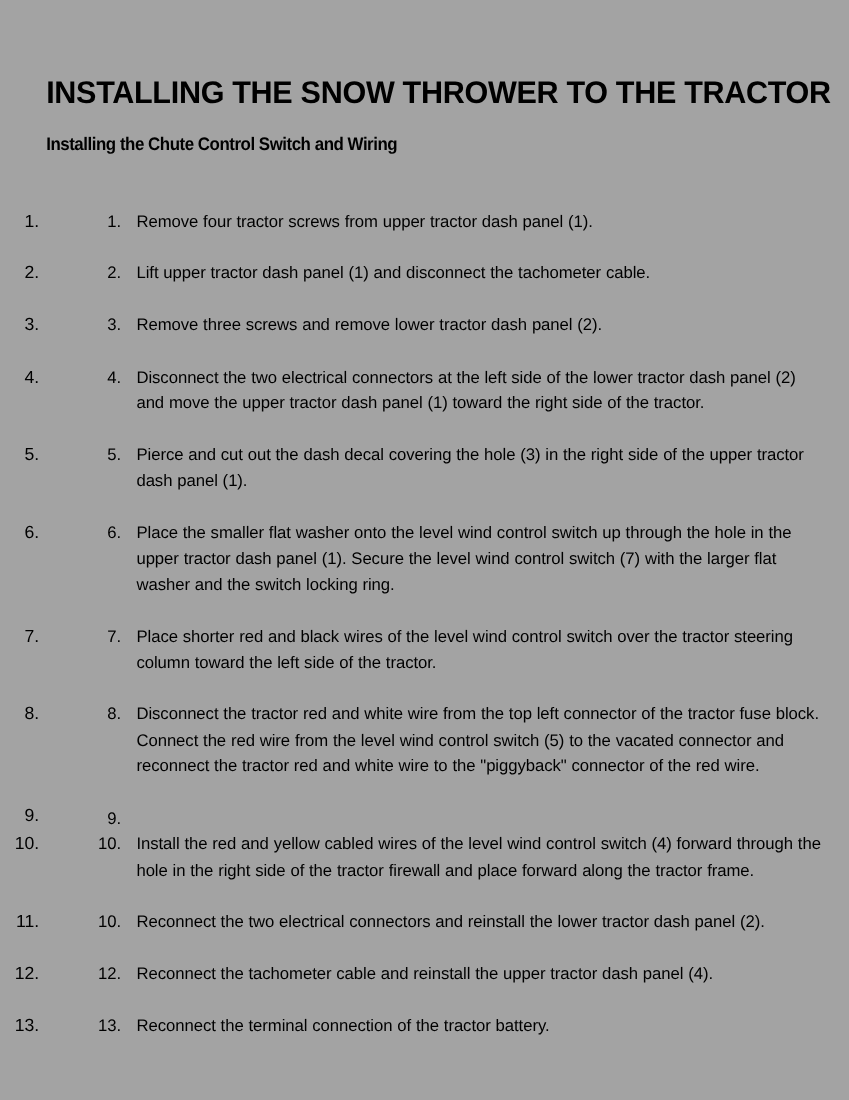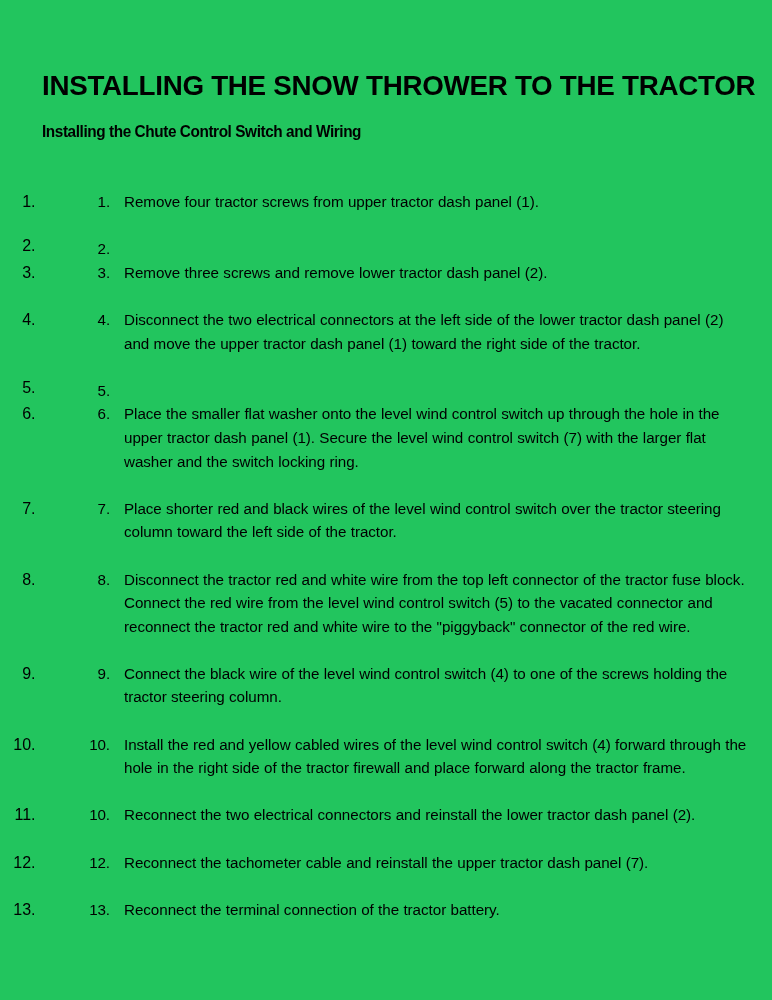--- a/index.html
+++ b/index.html
@@ -17,21 +17,21 @@
     color: #000000;
     -webkit-font-smoothing: none;
   }
 
   .page {
     position: absolute;
     left: 0;
     top: 0;
     width: 772px;
     height: 1000px;
-    background: #22c55e;
+    background: #a3a3a3;
   }
 
   
   .doc-title {
     position: absolute;
     left: 42px;
     top: 50px;
     width: 692px;
     font-size: 28.5px;
     line-height: 32px;
@@ -113,59 +113,60 @@
 
   <h2 class="doc-subtitle">Installing the Chute Control Switch and Wiring</h2>
 
   <ol class="steps">
       <li class="step">
         <span class="step-num">1.</span>
         <div class="step-body single">Remove four tractor screws from upper tractor dash panel (1).</div>
       </li>
       <li class="step">
         <span class="step-num">2.</span>
+        <div class="step-body single">Lift upper tractor dash panel (1) and disconnect the tachometer cable.</div>
       </li>
       <li class="step">
         <span class="step-num">3.</span>
         <div class="step-body single">Remove three screws and remove lower tractor dash panel (2).</div>
       </li>
       <li class="step">
         <span class="step-num">4.</span>
         <div class="step-body single">Disconnect the two electrical connectors at the left side of the lower tractor dash panel (2) and move the upper tractor dash panel (1) toward the right side of the tractor.</div>
       </li>
       <li class="step">
         <span class="step-num">5.</span>
+        <div class="step-body single">Pierce and cut out the dash decal covering the hole (3) in the right side of the upper tractor dash panel (1).</div>
       </li>
       <li class="step">
         <span class="step-num">6.</span>
         <div class="step-body single">Place the smaller flat washer onto the level wind control switch up through the hole in the upper tractor dash panel (1).  Secure the level wind control switch (7) with the larger flat washer and the switch locking ring.</div>
       </li>
       <li class="step">
         <span class="step-num">7.</span>
         <div class="step-body single">Place shorter red and black wires of the level wind control switch over the tractor steering column toward the left side of the tractor.</div>
       </li>
       <li class="step">
         <span class="step-num">8.</span>
         <div class="step-body single">Disconnect the tractor red and white wire from the top left connector of the tractor fuse block.  Connect the red wire from the level wind control switch (5) to the vacated connector and reconnect the tractor red and white wire to the "piggyback" connector of the red wire.</div>
       </li>
       <li class="step">
         <span class="step-num">9.</span>
-        <div class="step-body single">Connect the black wire of the level wind control switch (4) to one of the screws holding the tractor steering column.</div>
       </li>
       <li class="step">
         <span class="step-num">10.</span>
         <div class="step-body single">Install the red and yellow cabled wires of the level wind control switch (4) forward through the hole in the right side of the tractor firewall and place forward along the tractor frame.</div>
       </li>
       <li class="step">
         <span class="step-num">10.</span>
         <div class="step-body single">Reconnect the two electrical connectors and reinstall the lower tractor dash panel (2).</div>
       </li>
       <li class="step">
         <span class="step-num">12.</span>
-        <div class="step-body single">Reconnect the tachometer cable and reinstall the upper tractor dash panel (7).</div>
+        <div class="step-body single">Reconnect the tachometer cable and reinstall the upper tractor dash panel (4).</div>
       </li>
       <li class="step">
         <span class="step-num">13.</span>
         <div class="step-body single">Reconnect the terminal connection of the tractor battery.</div>
       </li>
     </ol>
 
 </div>
 
 </body></html>

